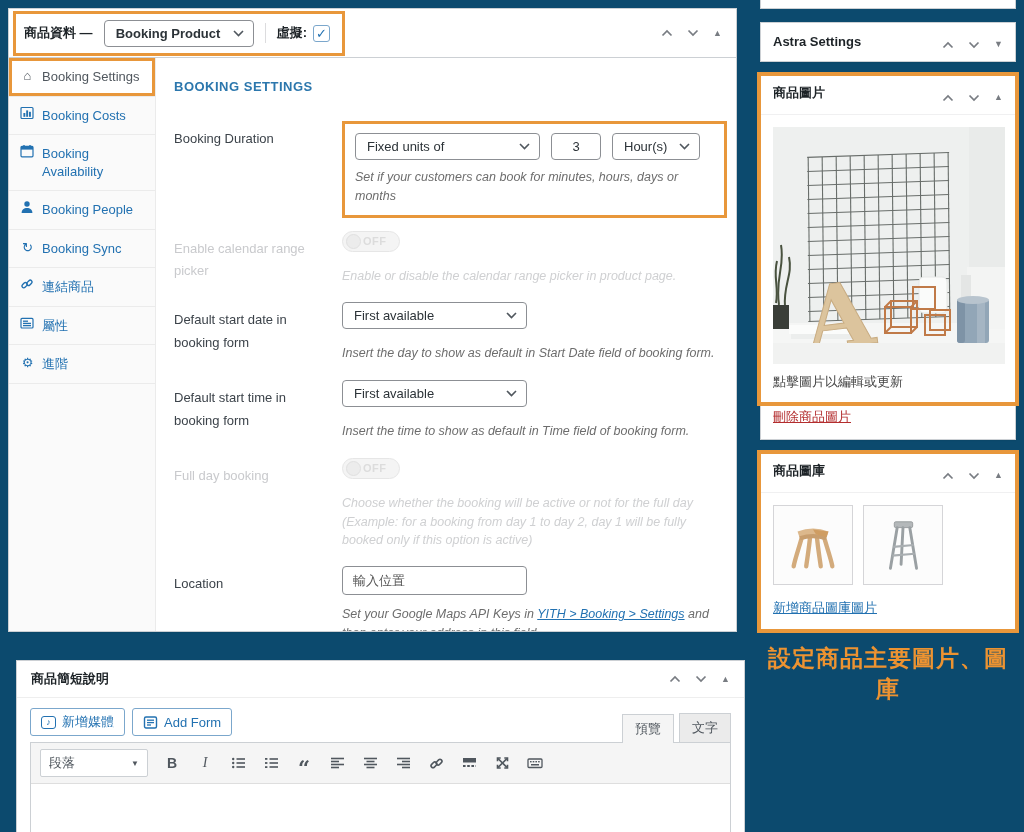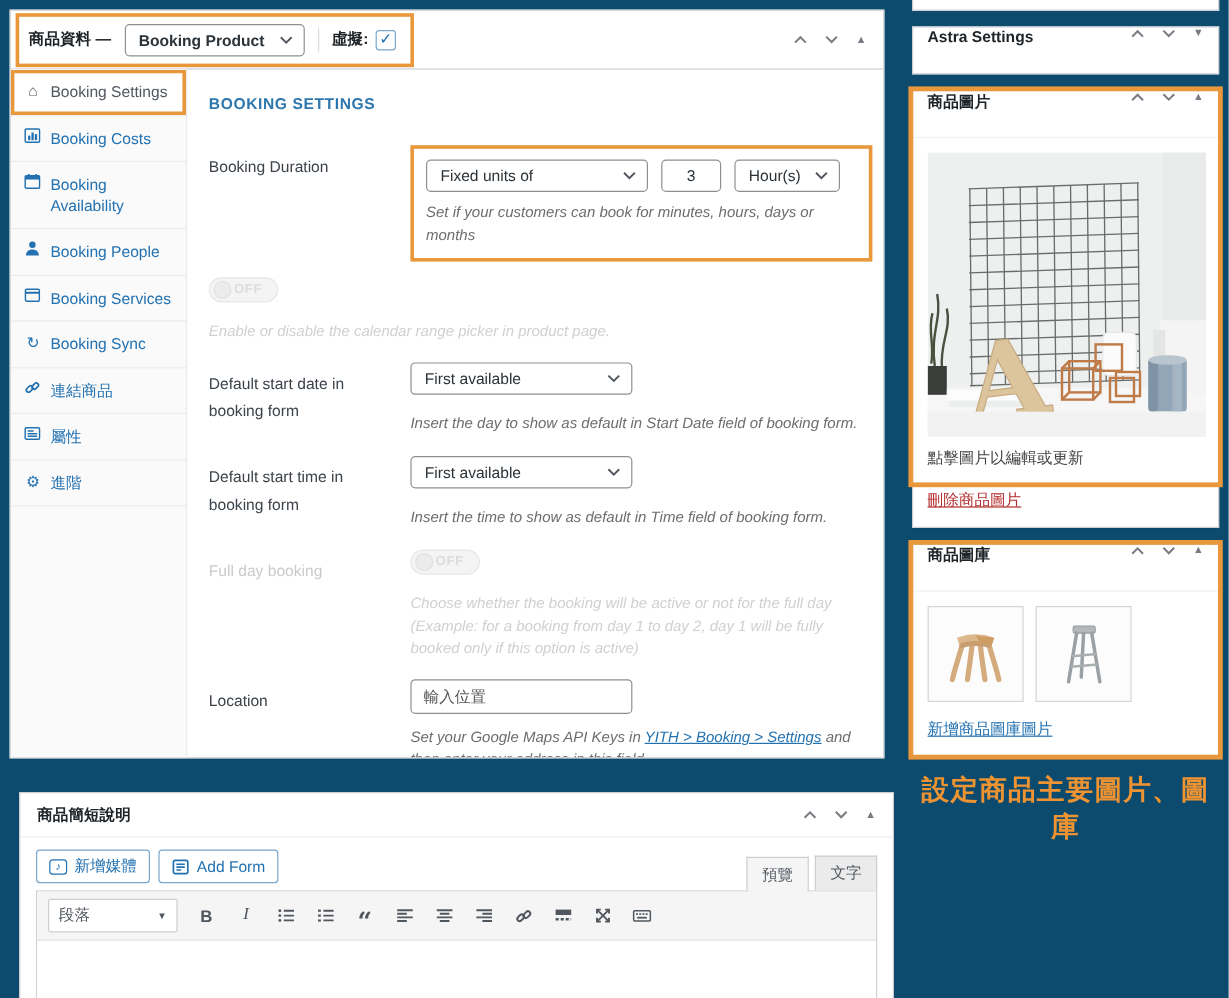--- a/index.html
+++ b/index.html
@@ -86,21 +86,21 @@
   .para-sel .caret{font-size:8px;color:#50575e;}
   .ed-ic{display:inline-flex;align-items:center;justify-content:center;width:18px;height:18px;color:#50575e;cursor:pointer;}
   .ed-ic b{font-size:14px;} .ed-ic i{font-size:14px;font-family:"Liberation Serif",serif;}
   .quote-g{font-family:"DejaVu Serif",serif;font-size:21px;font-weight:bold;line-height:0;position:relative;top:5px;}
   .ed-content{height:66px;background:#fff;}
 
   
   .side-col{position:absolute;left:760px;top:0;width:256px;}
   .cutoff-strip{height:9px;background:#fff;border:1px solid var(--border);border-top:none;}
   .side-panel{margin-top:13px;position:relative;}
-  .sp-header{display:flex;align-items:flex-start;height:38px;padding:0 12px;}
+  .sp-header{display:flex;align-items:flex-end;height:38px;padding:12px 12px;}
   .sp-title{font-weight:bold;color:#1d2327;}
   .fi-annot{position:absolute;left:-4px;top:-4px;width:calc(100% + 8px);height:334px;border:4px solid var(--orange);
        pointer-events:none;z-index:3;}
   .gal-annot{position:absolute;left:-4px;top:-4px;width:calc(100% + 8px);height:calc(100% + 8px);
        border:4px solid var(--orange);pointer-events:none;z-index:3;}
   .fi-body{padding:0 12px 13px;border-top:1px solid #f0f0f1;}
   .fi-img{width:232px;height:237px;margin-top:12px;cursor:pointer;display:block;}
   .fi-hint{margin:9px 0 0;color:#444;}
   .fi-remove{display:inline-block;margin-top:17px;color:#b32d2e;text-decoration:underline;cursor:pointer;}
   .gal-body{padding:0 12px 12px;border-top:1px solid #f0f0f1;}
@@ -177,29 +177,20 @@
             <span>Booking Availability</span>
           </li>
           <li>
             <span class="ticon">
                 <svg width="14" height="14" viewBox="0 0 14 14">
                   <circle cx="7" cy="4" r="2.7" fill="currentColor"></circle>
                   <path d="M1.6 13 C1.6 9.6 4 7.9 7 7.9 C10 7.9 12.4 9.6 12.4 13 Z" fill="currentColor"></path>
                 </svg>
               </span>
             <span>Booking People</span>
-          </li>
-          <li>
-            <span class="ticon">
-                <svg width="14" height="14" viewBox="0 0 14 14">
-                  <rect x="1.2" y="2" width="11.6" height="10" rx="1" fill="none" stroke="currentColor" stroke-width="1.2"></rect>
-                  <line x1="1.2" y1="5" x2="12.8" y2="5" stroke="currentColor" stroke-width="1.6"></line>
-                </svg>
-              </span>
-            <span>Booking Services</span>
           </li>
           <li>
             <span class="ticon">↻</span>
             <span>Booking Sync</span>
           </li>
           <li>
             <span class="ticon">
                 <svg width="14" height="14" viewBox="0 0 14 14">
                   <g fill="none" stroke="currentColor" stroke-width="1.4">
                     <rect x="1.6" y="6.4" width="6" height="3.6" rx="1.8" transform="rotate(-45 4.6 8.2)"></rect>
@@ -247,20 +238,21 @@
                         <path d="M1 1 L5.5 5.5 L10 1" fill="none" stroke="#50575e" stroke-width="1.6"></path>
                       </svg>
                   </span>
                 </div>
                 <div class="desc" style="margin-top:8px;">Set if your customers can book for minutes, hours, days or months</div>
               </div>
             </div>
           </div>
 
           <div class="field" style="margin-bottom:17px;">
+            <div class="flabel dis">Enable calendar range picker</div>
             <div class="fctrl">
               <span class="toggle">
                 <span class="knob"></span>
                 <span class="tlabel">OFF</span>
               </span>
               <div class="desc dis mt-desc">Enable or disable the calendar range picker in product page.</div>
             </div>
           </div>
 
           <div class="field" style="margin-bottom:17px;">

